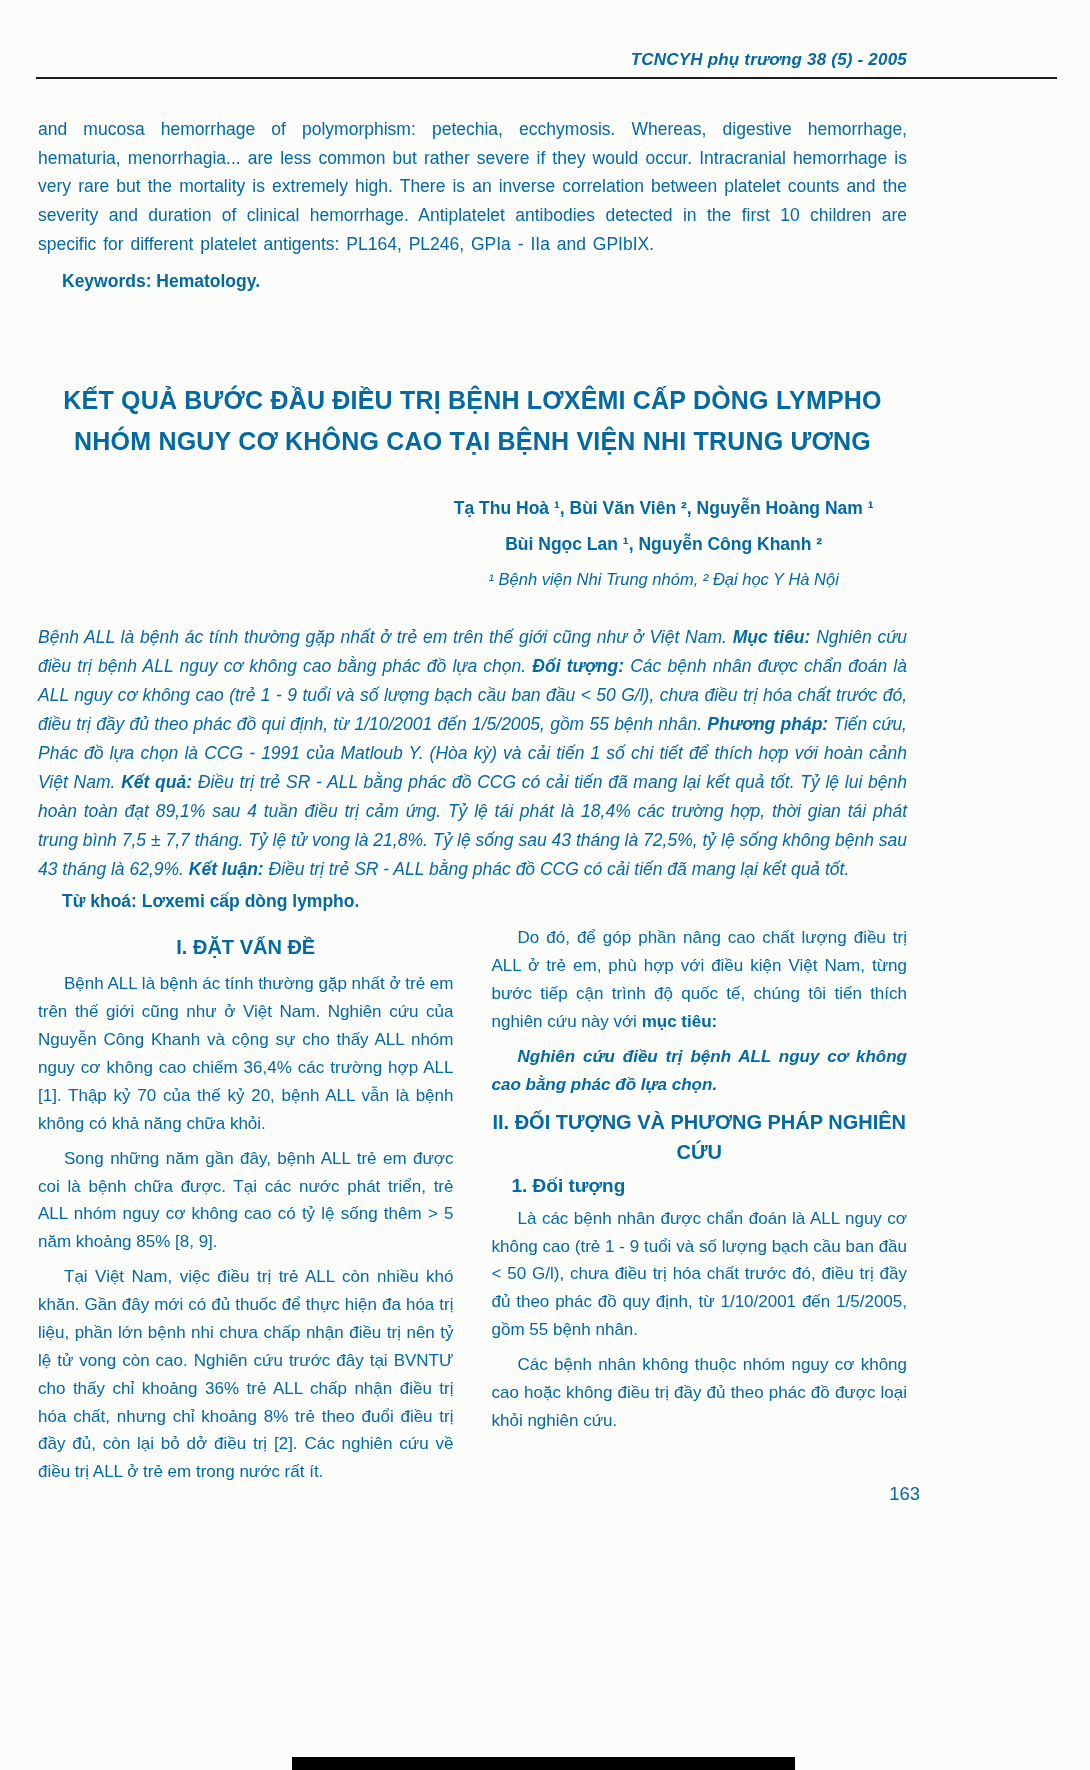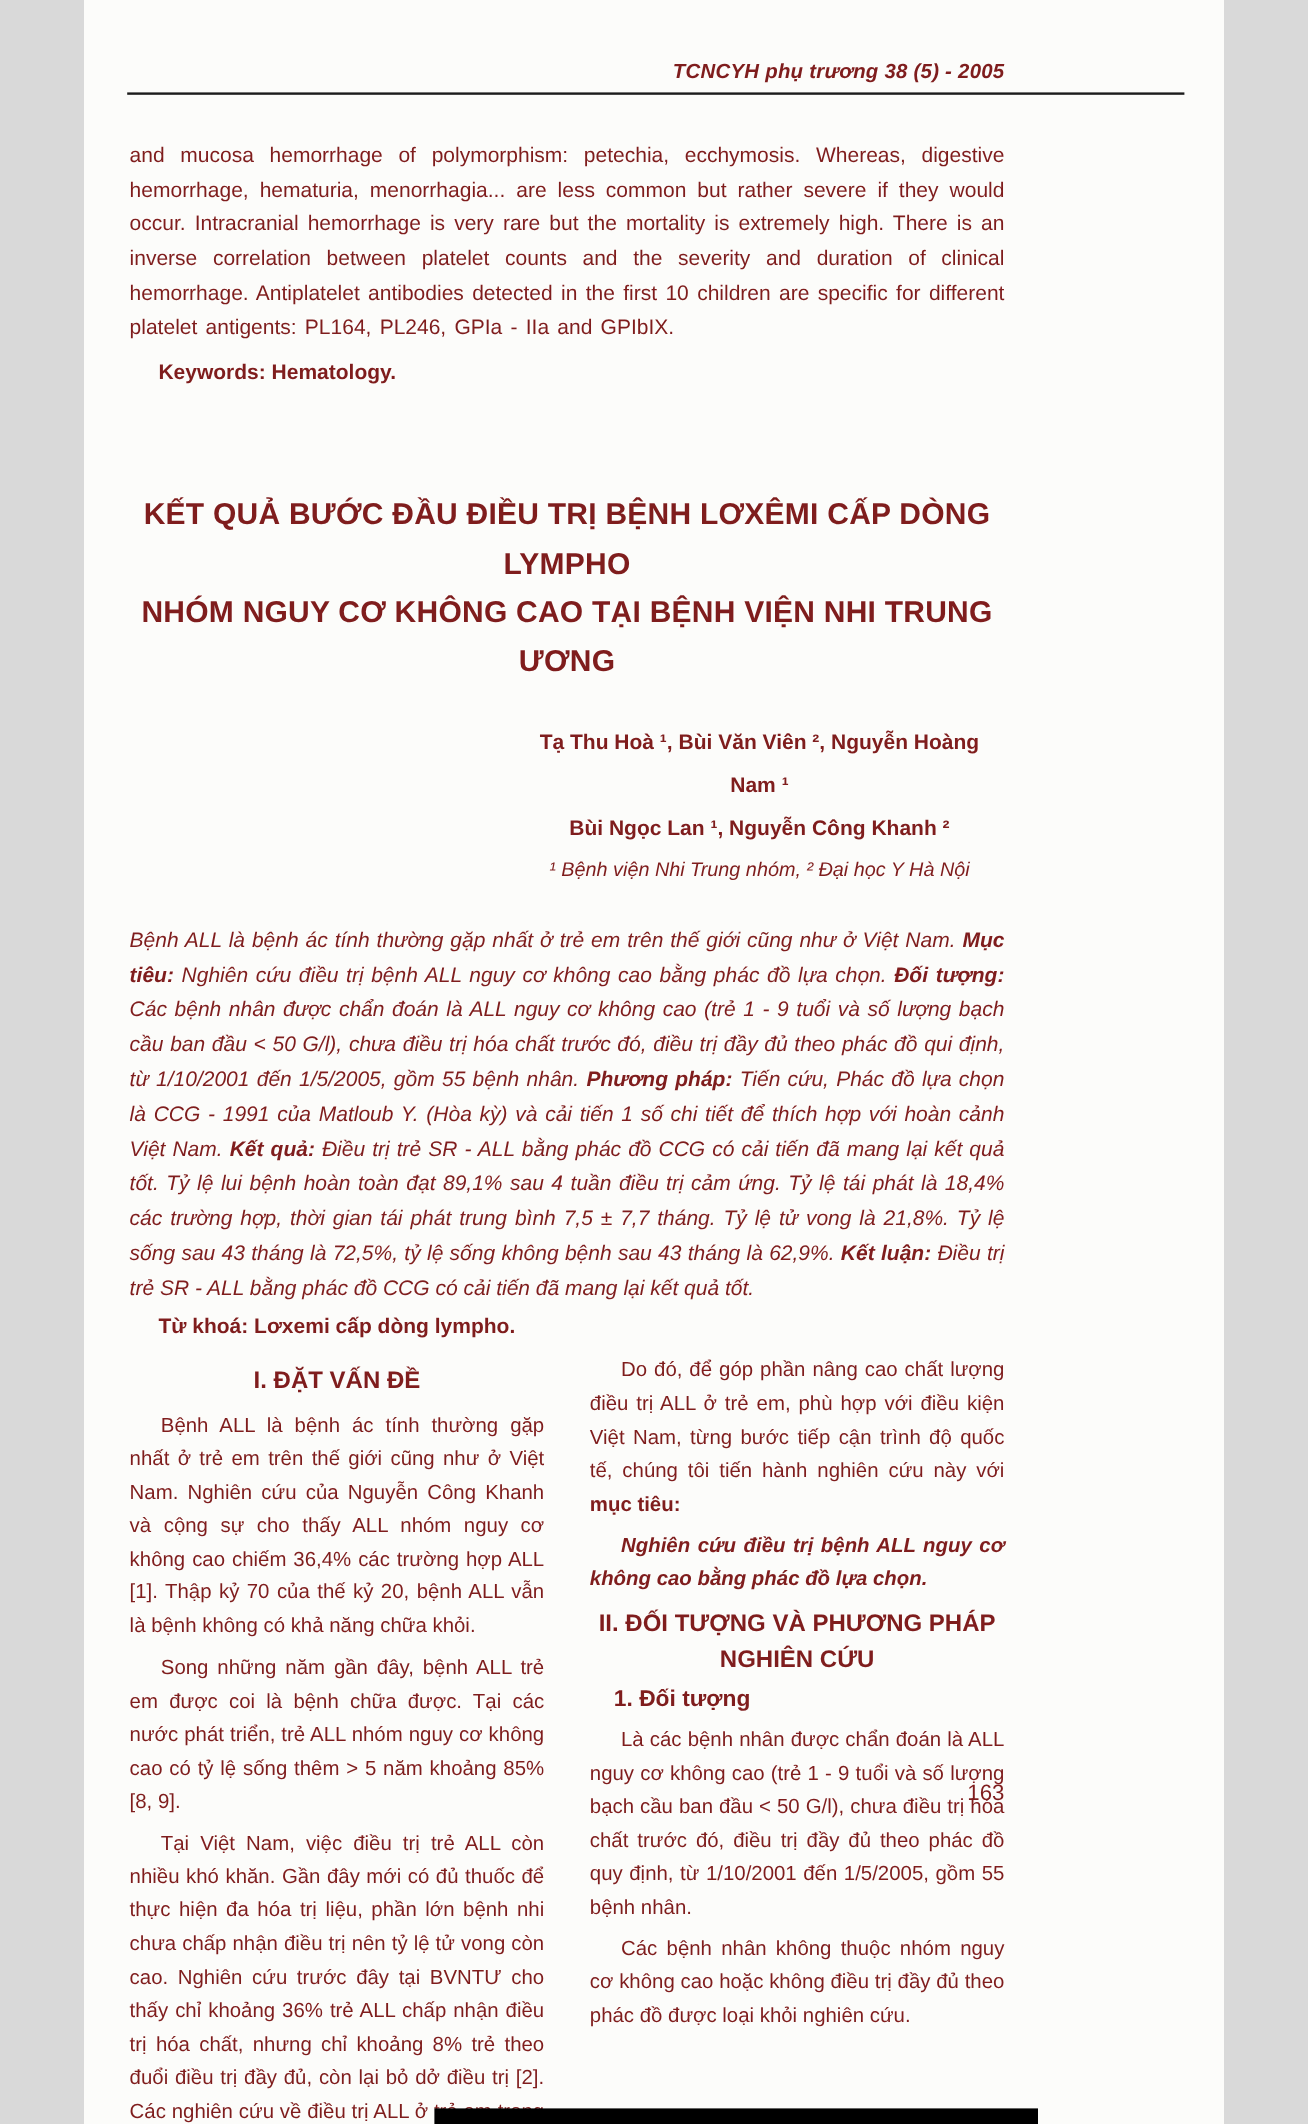--- a/index.html
+++ b/index.html
@@ -1,23 +1,23 @@
 <!DOCTYPE html>
 <html lang="vi"><head>
 <meta charset="utf-8">
 <style>
   * { margin:0; padding:0; box-sizing:border-box; }
   html,body { background:#d9d9d9; }
   body { font-family:"Liberation Sans","DejaVu Sans",sans-serif; }
   .page {
     position:relative;
-    width:950px; height:1770px;
+    width:1090px; height:1770px;
     margin:0 auto;
     background:#fcfcfa;
-    color:#7f1d1d;
+    color:#0369a1;
     padding:50px 183px 0 38px;
     overflow:hidden;
   }
   .running-header { text-align:right; font-size:17px; font-weight:bold; font-style:italic; letter-spacing:.2px; }
   .header-rule { border:none; border-top:2.5px solid #1c1c1c; margin:7px -150px 0 -2px; }
   .eng-abstract {
     margin-top:36px;
     font-size:17.5px; line-height:1.64;
     text-align:justify;
     word-spacing:2px;
@@ -38,21 +38,21 @@
     font-size:17.5px; font-style:italic;
     line-height:1.66; text-align:justify;
   }
   .vn-keywords { margin-top:7px; padding-left:24px; font-size:17.5px; font-weight:bold; }
   .columns { display:flex; gap:38px; margin-top:12px; }
   .col { flex:1; min-width:0; }
   .col p { font-size:17px; line-height:1.64; text-align:justify; text-indent:26px; margin-bottom:7px; }
   .section-heading { font-size:20px; font-weight:bold; line-height:1.5; margin:8px 0 8px 0;text-align:center; }
   .sub-heading { font-size:19px; font-weight:bold; margin:8px 0 8px 0; text-indent:20px; }
   .objective { font-weight:bold; font-style:italic; }
-  .page-number { position:absolute; top:1483px; right:183px; font-size:18.5px;margin-left:20px; }
+  .page-number { position:absolute; top:1483px; right:170px; font-size:18.5px;margin-left:20px; }
   .scan-bar { position:absolute; bottom:0; left:292px; width:503px; height:13px; background:#000; }
 </style>
 </head>
 <body>
 
 <div class="page">
 
   <div class="running-header">
     <span>TCNCYH phụ trương 38 (5) - 2005</span>
   </div>
@@ -80,21 +80,21 @@
   <div class="columns">
 
     <div class="col">
       <h2 class="section-heading">I. ĐẶT VẤN ĐỀ</h2>
       <p>Bệnh ALL là bệnh ác tính thường gặp nhất ở trẻ em trên thế giới cũng như ở Việt Nam. Nghiên cứu của Nguyễn Công Khanh và cộng sự cho thấy ALL nhóm nguy cơ không cao chiếm 36,4% các trường hợp ALL [1]. Thập kỷ 70 của thế kỷ 20, bệnh ALL vẫn là bệnh không có khả năng chữa khỏi.</p>
       <p>Song những năm gần đây, bệnh ALL trẻ em được coi là bệnh chữa được. Tại các nước phát triển, trẻ ALL nhóm nguy cơ không cao có tỷ lệ sống thêm &gt; 5 năm khoảng 85% [8, 9].</p>
       <p>Tại Việt Nam, việc điều trị trẻ ALL còn nhiều khó khăn. Gần đây mới có đủ thuốc để thực hiện đa hóa trị liệu, phần lớn bệnh nhi chưa chấp nhận điều trị nên tỷ lệ tử vong còn cao. Nghiên cứu trước đây tại BVNTƯ cho thấy chỉ khoảng 36% trẻ ALL chấp nhận điều trị hóa chất, nhưng chỉ khoảng 8% trẻ theo đuổi điều trị đầy đủ, còn lại bỏ dở điều trị [2]. Các nghiên cứu về điều trị ALL ở trẻ em trong nước rất ít.</p>
     </div>
 
     <div class="col">
-      <p><span>Do đó, để góp phần nâng cao chất lượng điều trị ALL ở trẻ em, phù hợp với điều kiện Việt Nam, từng bước tiếp cận trình độ quốc tế, chúng tôi tiến hành nghiên cứu này với </span><span style="font-weight: bold;">mục tiêu:</span></p>
+      <p><span>Do đó, để góp phần nâng cao chất lượng điều trị ALL ở trẻ em, phù hợp với điều kiện Việt Nam, từng bước tiếp cận trình độ quốc tế, chúng tôi tiến thích nghiên cứu này với </span><span style="font-weight: bold;">mục tiêu:</span></p>
       <p class="objective">Nghiên cứu điều trị bệnh ALL nguy cơ không cao bằng phác đồ lựa chọn.</p>
       <h2 class="section-heading">II. ĐỐI TƯỢNG VÀ PHƯƠNG PHÁP NGHIÊN CỨU</h2>
       <h3 class="sub-heading">1. Đối tượng</h3>
       <p>Là các bệnh nhân được chẩn đoán là ALL nguy cơ không cao (trẻ 1 - 9 tuổi và số lượng bạch cầu ban đầu &lt; 50 G/l), chưa điều trị hóa chất trước đó, điều trị đầy đủ theo phác đồ quy định, từ 1/10/2001 đến 1/5/2005, gồm 55 bệnh nhân.</p>
       <p>Các bệnh nhân không thuộc nhóm nguy cơ không cao hoặc không điều trị đầy đủ theo phác đồ được loại khỏi nghiên cứu.</p>
     </div>
 
   </div>
 
   <div class="page-number">163</div>

